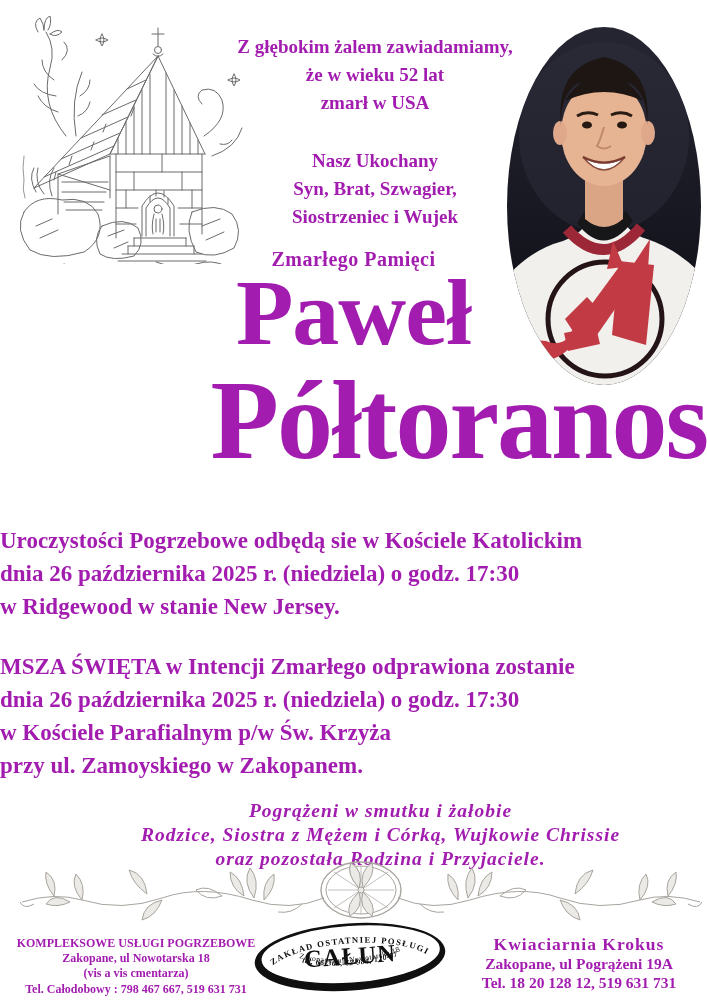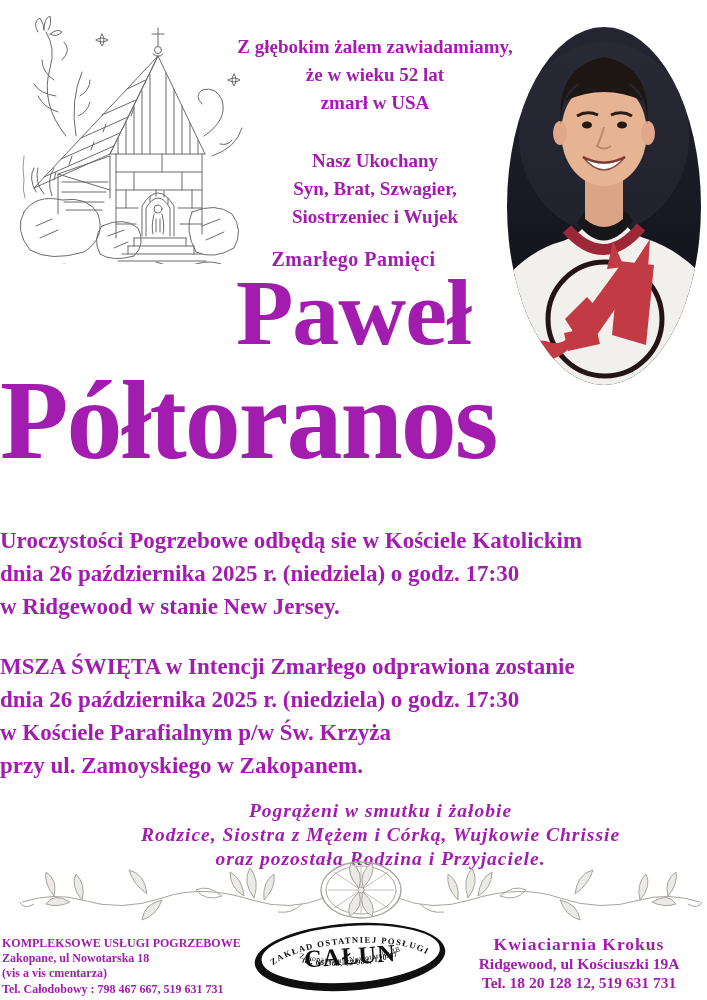--- a/index.html
+++ b/index.html
@@ -11,33 +11,33 @@
   .chapel{position:absolute;left:6px;top:16px;width:244px;height:248px;}
   .topText{position:absolute;left:205px;top:33px;width:340px;text-align:center;
     font-weight:700;font-size:19px;line-height:28px;}
   .topText .gap{height:30px;}
   .photo{position:absolute;right:6px;top:27px;width:194px;height:358px;}
   
   .memLabel{position:absolute;left:0;top:248px;width:707px;text-align:center;
     font-weight:700;font-size:20px;letter-spacing:.5px;}
   .firstName{position:absolute;left:0;top:262px;width:707px;text-align:center;
     font-weight:700;font-size:94px;line-height:100px;letter-spacing:-1px;}
-  .lastName{position:absolute;left:0;top:360px;width:707px;text-align:left;
+  .lastName{position:absolute;left:0;top:360px;width:707px;text-align:right;
     font-weight:700;font-size:112px;line-height:120px;letter-spacing:-2px;}
   
   .para{position:absolute;left:0;width:707px;text-align:left;
     font-weight:700;font-size:23px;line-height:33px;}
   .para1{top:524px;}
   .para2{top:650px;}
   .mourn{position:absolute;left:0;top:799px;width:707px;text-align:center;
     font-weight:700;font-style:italic;font-size:19.5px;line-height:24px;letter-spacing:1px;padding-left:27px;}
   
   .band{position:absolute;left:0;top:858px;width:707px;height:68px;}
   
-  .footL{position:absolute;left:2px;top:936px;width:268px;
+  .footL{position:absolute;left:2px;top:936px;width:268px;text-align:center;
     font-weight:700;font-size:12px;line-height:15px;}
   .footL .tel{font-size:12px;margin-top:1px;}
   .calun{position:absolute;left:250px;top:918px;width:200px;height:78px;}
   .footR{position:absolute;left:455px;top:935px;width:248px;text-align:center;
     font-weight:700;font-size:15.5px;line-height:19px;}
   .footR .fname{font-size:17.5px;letter-spacing:1px;font-family:Liberation Serif, serif;}
 </style>
 </head>
 <body>
 
@@ -237,17 +237,17 @@
         <textPath href="#arcAddr" startOffset="50%" text-anchor="middle">Zakopane, ul. Nowotarska 18</textPath>
       </text>
       <text font-family="Liberation Serif, serif" font-size="8.5" font-weight="700" font-style="italic" fill="#101010" letter-spacing="0.5">
         <textPath href="#arcTel" startOffset="50%" text-anchor="middle">tel. 66-305, 62-984, 120-87</textPath>
       </text>
     </g>
   </svg>
 
   <div class="footR">
     <div class="fname">Kwiaciarnia Krokus</div>
-    <div>Ridgewood, ul Kościuszki 19A</div>
+    <div>Zakopane, ul Pogrążeni 19A</div>
     <div>Tel. 18 20 128 12, 519 631 731</div>
   </div>
 
 </div>
 
 </body></html>

